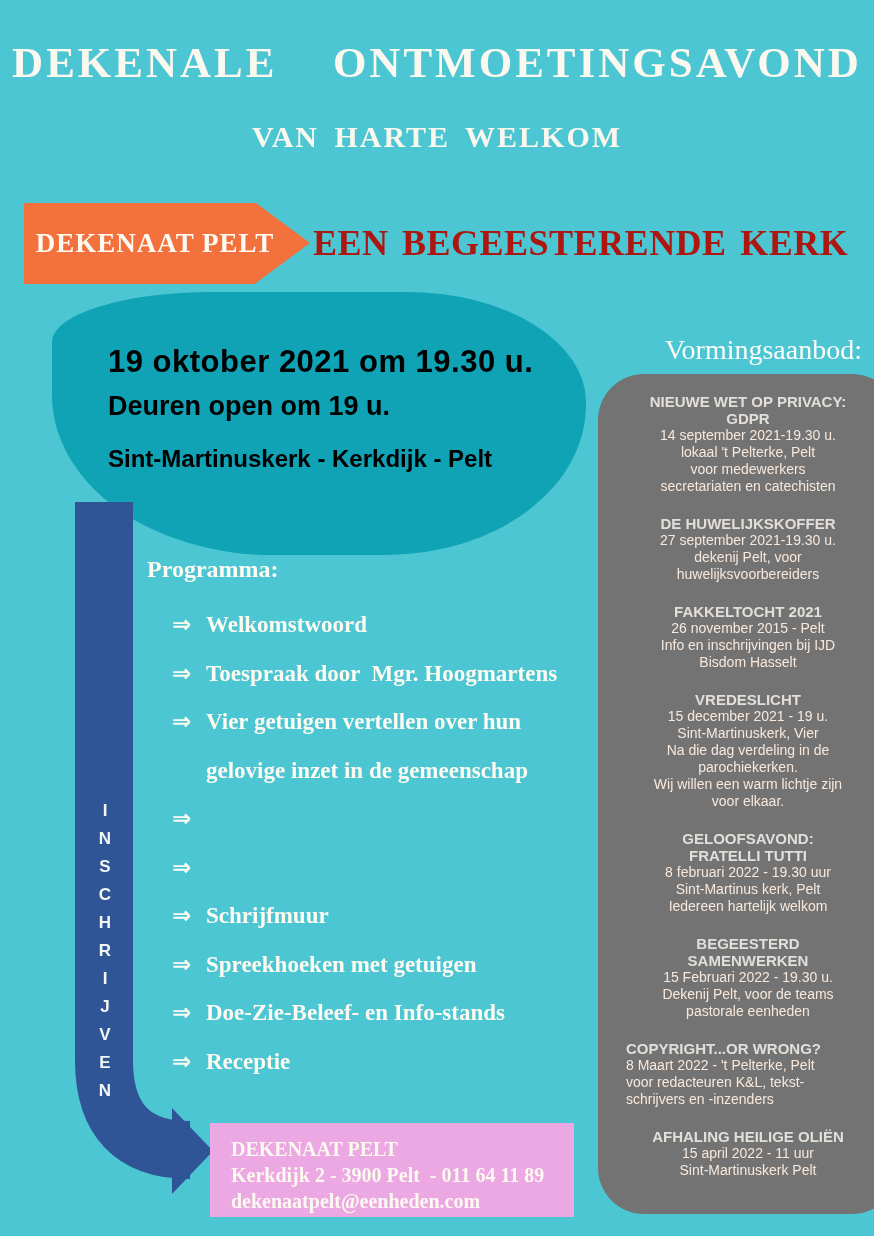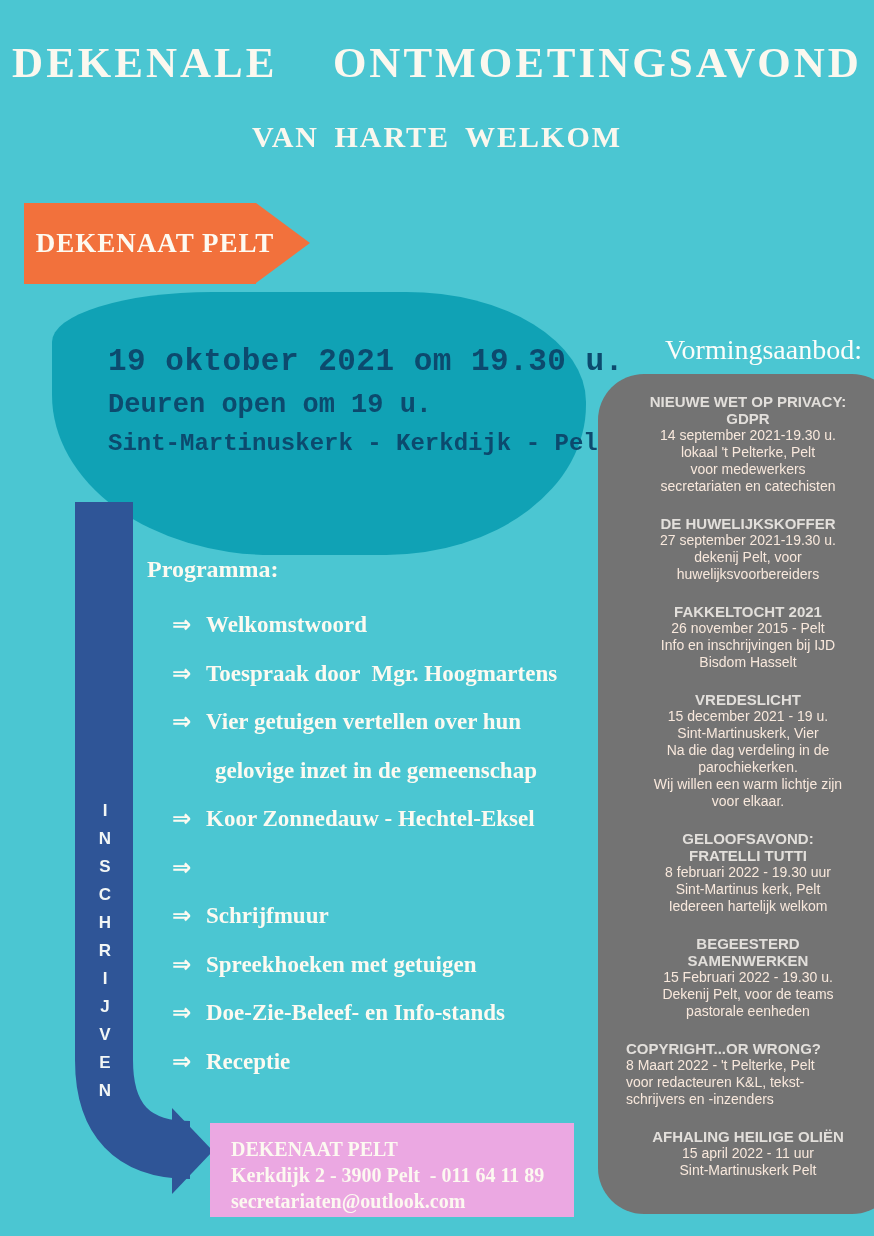--- a/index.html
+++ b/index.html
@@ -39,39 +39,39 @@
     left:313px; top:222px;
     font-family:"Liberation Serif", serif; font-weight:bold; font-size:36px;
     color:#AC1712; letter-spacing:0.5px; word-spacing:4px; white-space:pre;
   }
 
   
   .event-ellipse{
     left:52px; top:292px; width:534px; height:263px; background:#10A2B5;
     border-radius:160px 180px 200px 220px / 50px 110px 150px 160px;
   }
-  .event-text{ left:108px; top:344px; color:#0c4a6e; font-family:Liberation Mono, monospace; font-weight:bold;}
+  .event-text{ left:108px; top:344px; color:#000000; font-family:Liberation Sans, sans-serif; font-weight:bold;}
   .event-line1{font-size:31px; letter-spacing:0.5px; margin-bottom:11px;}
-  .event-line2{font-size:27px; margin-bottom:10px;}
+  .event-line2{font-size:27px; margin-bottom:23px;}
   .event-line3{font-size:24px;}
 
   
   .program-heading{
     left:147px; top:556px;
     font-family:"Liberation Serif", serif; font-weight:bold; font-size:24px; color:#FCFAF1;
   }
   .program-list{ left:172px; top:610px; width:440px; }
   .prog-item{
     display:flex; gap:10px; margin-bottom:19px;
     font-family:"Liberation Serif", serif; font-weight:bold; font-size:23px;
     line-height:29.5px; color:#FCFAF1;
   }
   .prog-item .arrow{ width:24px; font-family:"DejaVu Sans", sans-serif; font-weight:bold; }
   .prog-item .txt{ white-space:pre; }
-  .prog-item.cont{ margin-left:43px; }
+  .prog-item.cont{ margin-left:34px; }
 
   
   .arrow-svg{ left:55px; top:488px; }
   .inschrijven{
     left:95px; top:797px; width:20px; text-align:center;
     font-weight:bold; font-size:17px; line-height:28px; color:#F2F6F5;
   }
 
   
   .vorming-heading{
@@ -103,20 +103,21 @@
 <div id="poster">
 
   <div class="abs sub-title">VAN HARTE WELKOM</div>
 
   <div class="abs main-title">DEKENALE  ONTMOETINGSAVOND</div>
 
   <div class="abs banner-rect"></div>
   <div class="abs banner-tri"></div>
   <div class="abs banner-label">DEKENAAT PELT</div>
 
+  <div class="abs tagline">EEN BEGEESTERENDE KERK</div>
 
   <div class="abs event-ellipse"></div>
   <div class="abs event-text">
     <div class="event-line1">19 oktober 2021 om 19.30 u.</div>
     <div class="event-line2">Deuren open om 19 u.</div>
     <div class="event-line3">Sint-Martinuskerk - Kerkdijk - Pelt</div>
   </div>
 
   <svg class="abs arrow-svg" width="170" height="735" viewBox="0 0 170 735">
     <path d="M 49 14 L 49 572 Q 49 662 135 662" fill="none" stroke="#2F5597" stroke-width="58"></path>
@@ -148,21 +149,20 @@
       </div>
       <div class="prog-item">
         <span class="arrow">⇒</span>
         <span class="txt">Vier getuigen vertellen over hun</span>
       </div>
       <div class="prog-item cont">
         <span class="txt">gelovige inzet in de gemeenschap</span>
       </div>
       <div class="prog-item">
         <span class="arrow">⇒</span>
-        <span class="txt">Koor Zonnedauw - Hechtel-Eksel</span>
       </div>
       <div class="prog-item">
         <span class="arrow">⇒</span>
       </div>
       <div class="prog-item">
         <span class="arrow">⇒</span>
         <span class="txt">Schrijfmuur</span>
       </div>
       <div class="prog-item">
         <span class="arrow">⇒</span>
@@ -264,16 +264,16 @@
         <div class="v-body">
           <div>15 april 2022 - 11 uur</div>
           <div>Sint-Martinuskerk Pelt</div>
         </div>
       </div>
     </div>
 
   <div class="abs contact-box">
     <div>DEKENAAT PELT</div>
     <div>Kerkdijk 2 - 3900 Pelt  - 011 64 11 89</div>
-    <div>secretariaten@outlook.com</div>
+    <div>dekenaatpelt@eenheden.com</div>
   </div>
 
 </div>
 
 </body></html>

